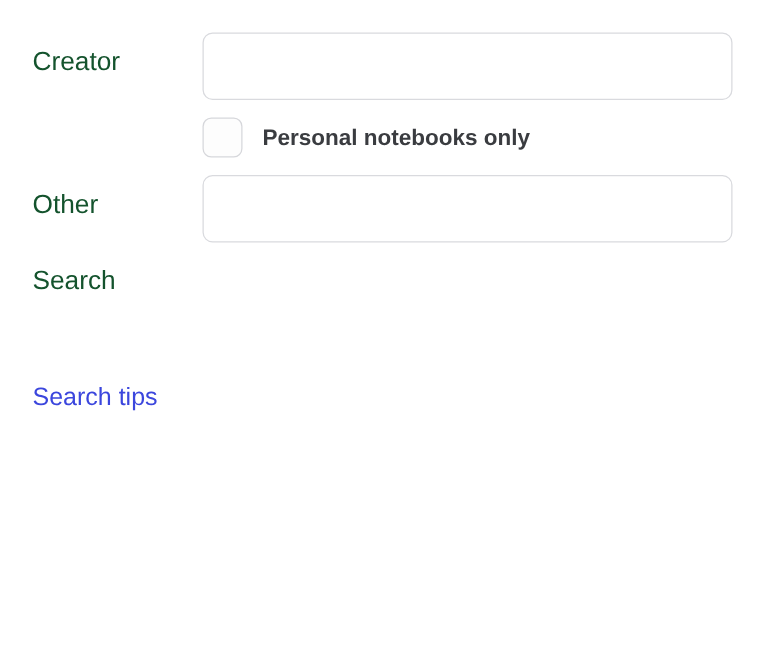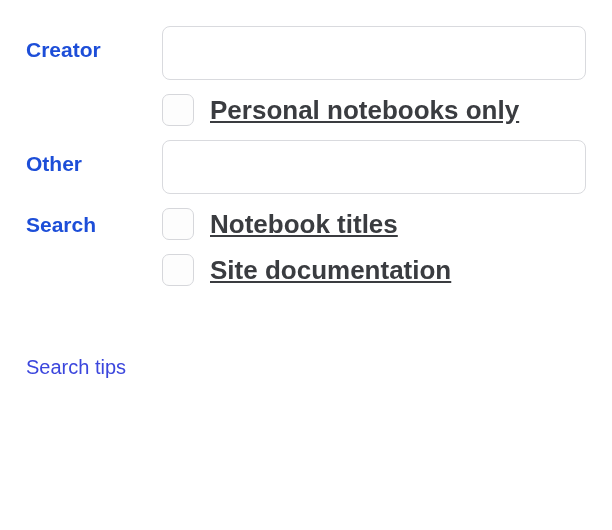--- a/index.html
+++ b/index.html
@@ -26,22 +26,22 @@
     .label-col {
       width: 136px;
       flex-shrink: 0;
       padding-top: 12px;
     }
     .label-col.upper {
       padding-top: 5px;
     }
     .field-label {
       font-size: 21px;
-      color: #1d4ed8;
-      font-weight: 700;
+      color: #14532d;
+      font-weight: 400;
     }
     .input-col {
       flex: 1;
       display: flex;
       flex-direction: column;
       gap: 14px;
     }
     .text-input {
       width: 100%;
       height: 54px;
@@ -60,25 +60,24 @@
     .checkbox {
       width: 32px;
       height: 32px;
       border: 1.5px solid #d6d7db;
       border-radius: 7px;
       background: #fdfdfd;
       flex-shrink: 0;
       cursor: pointer;
     }
     .checkbox-label {
-      font-size: 26px;
+      font-size: 18px;
       font-weight: 600;
       color: #3a3c40;
       cursor: pointer;
-      text-decoration: underline;
     }
     .footer {
       margin-top: 56px;
     }
     .link {
       font-size: 20px;
       color: #3b46dd;
       text-decoration: none;
       cursor: pointer;
       font-weight: 400;
@@ -108,29 +107,19 @@
     </div>
     <div class="input-col">
       <input type="text" class="text-input" value="" style="">
     </div>
   </div>
 
   <div class="row">
     <div class="label-col upper">
       <span class="field-label">Search</span>
     </div>
-    <div class="input-col">
-      <div class="checkbox-row">
-        <div class="checkbox"></div>
-        <span class="checkbox-label">Notebook titles</span>
-      </div>
-      <div class="checkbox-row">
-        <div class="checkbox"></div>
-        <span class="checkbox-label">Site documentation</span>
-      </div>
-    </div>
   </div>
 
   <div class="footer">
     <a class="link">Search tips</a>
   </div>
 
 </div>
 
 </body></html>

